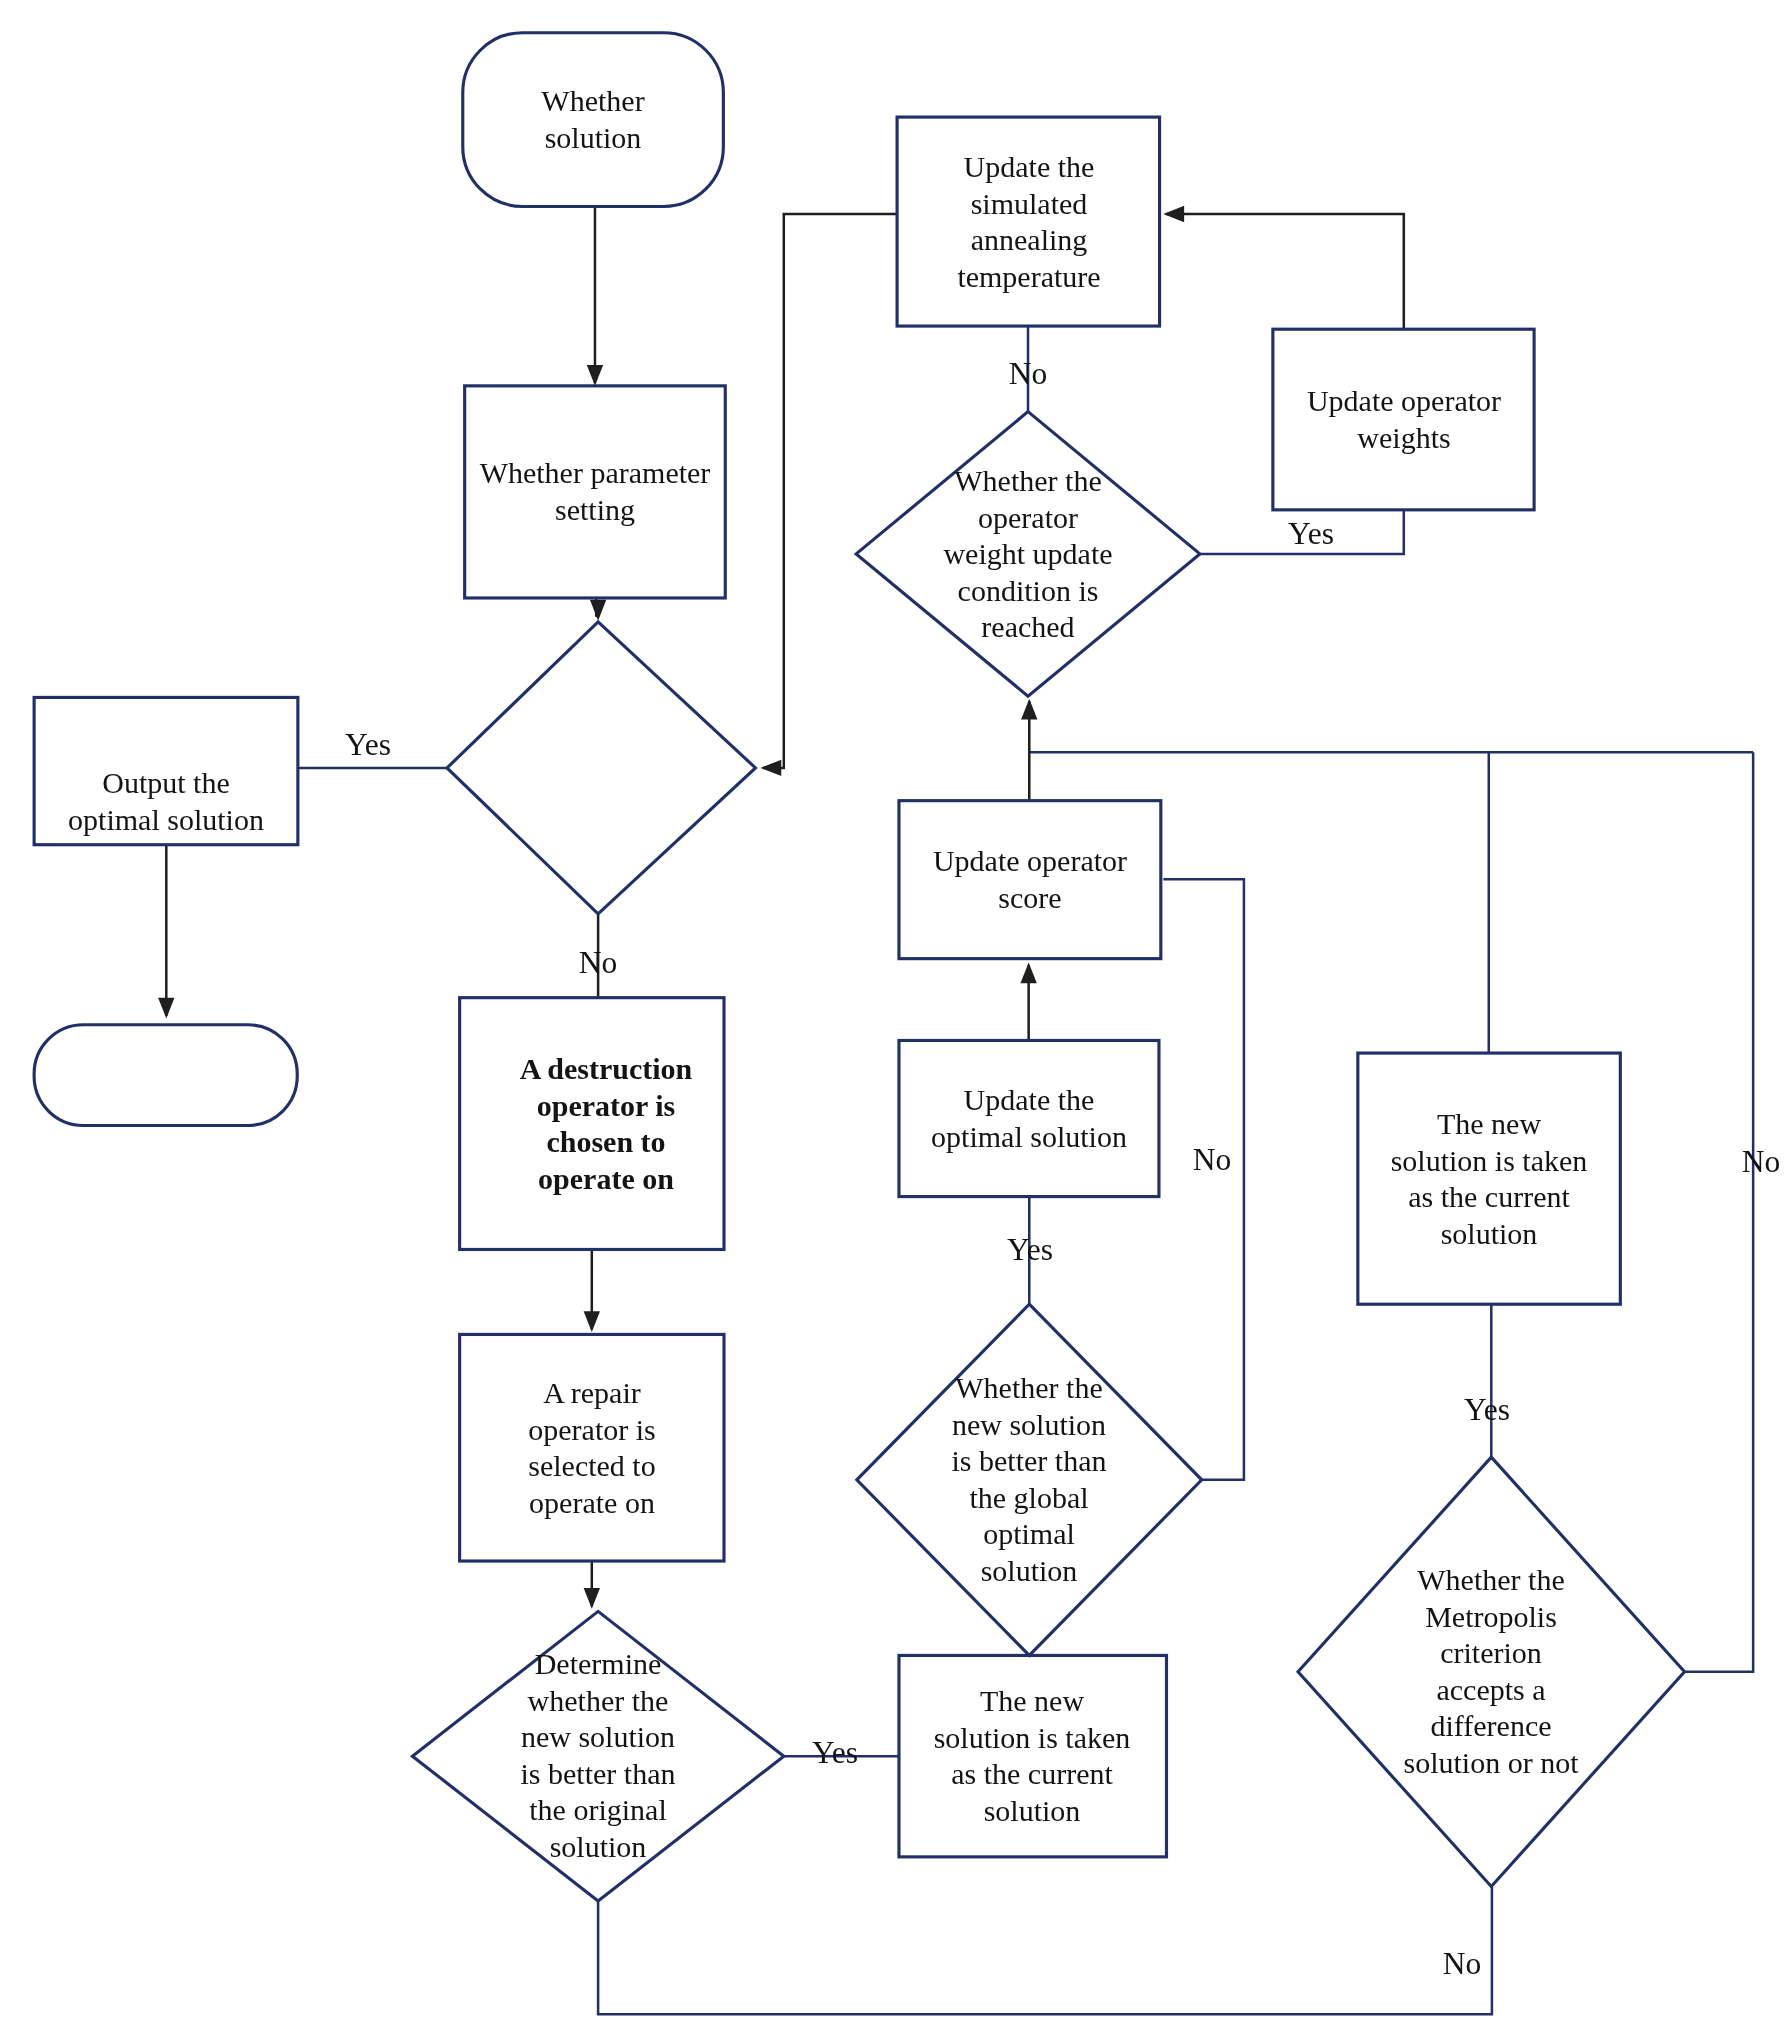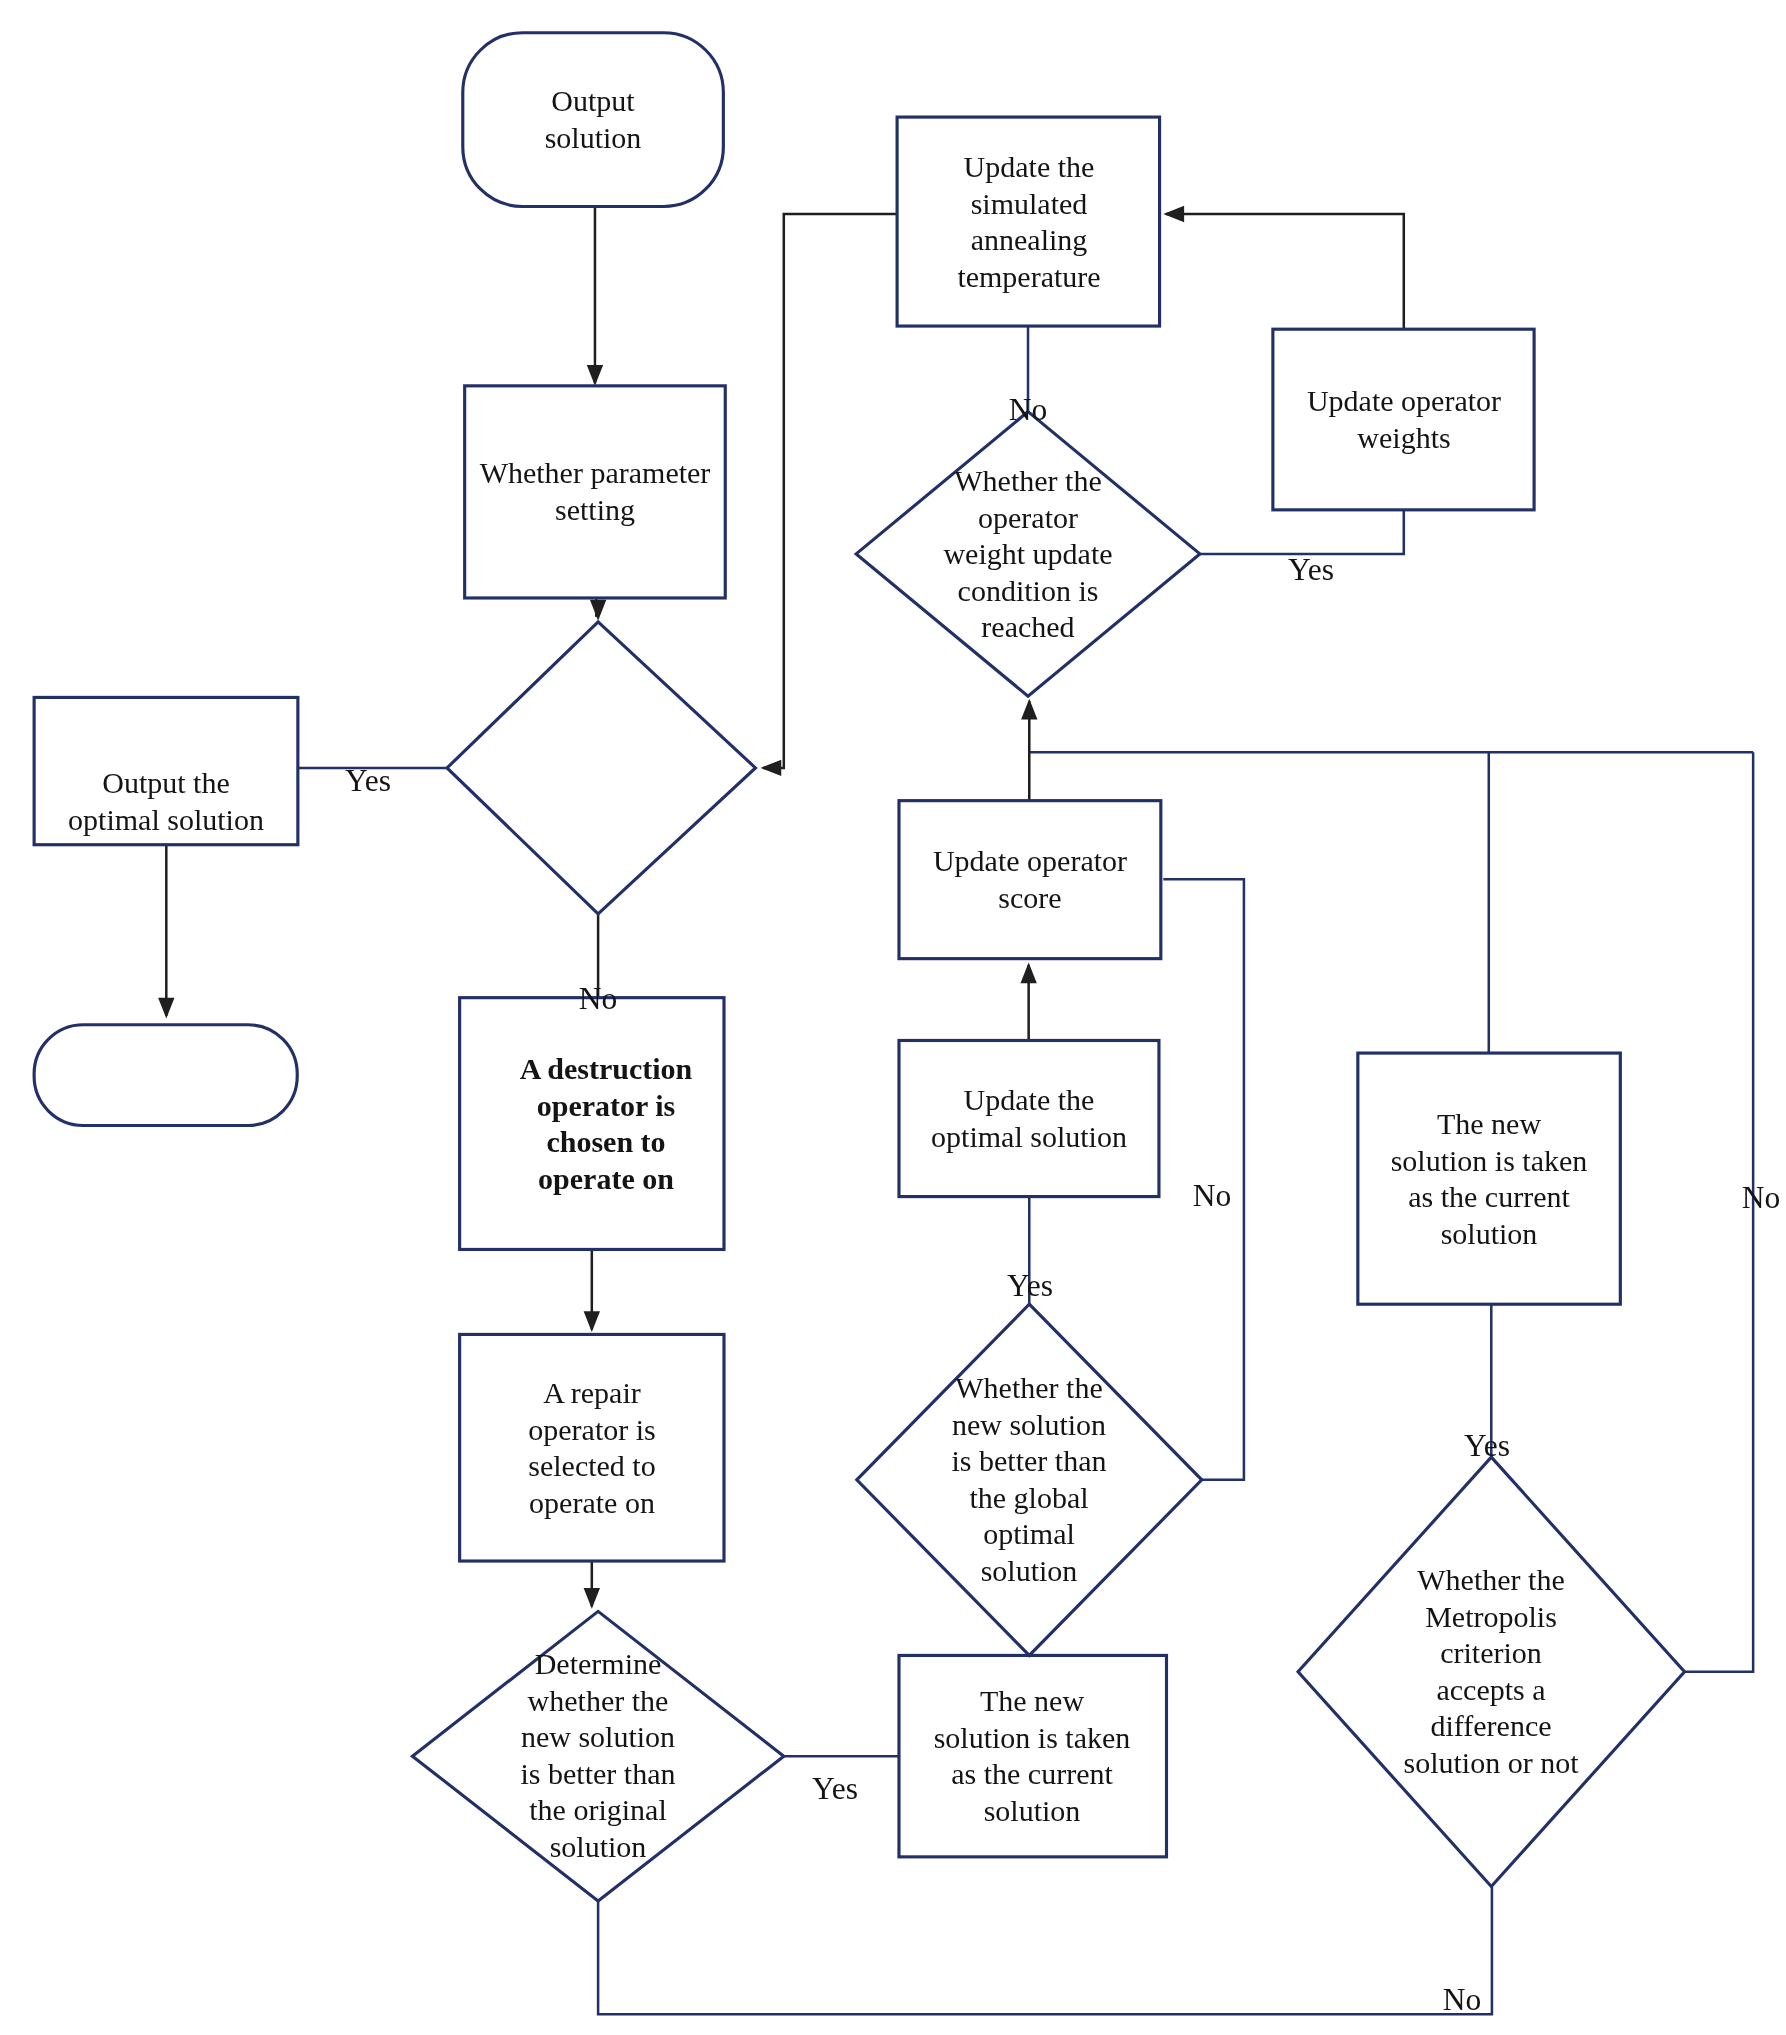--- a/index.html
+++ b/index.html
@@ -19,21 +19,20 @@
     text-align:center;
     font-size:30px;
     line-height:1.22;
     color:#141414;
   }
   .edge-label{
     position:absolute;
     transform:translate(-50%,-50%);
     font-size:31.5px;
     color:#141414;
-    margin-top:36px;
   }
 </style>
 </head>
 <body>
 
 <div class="canvas">
 
   <svg width="1786" height="2035" viewBox="0 0 2837 3233">
 
     <g fill="none" stroke="#223067" stroke-width="4">
@@ -115,21 +114,21 @@
       <rect x="2157" y="1673" width="417" height="399"></rect>
 
       <polygon points="950,988 1200,1220 950,1452 710,1220"></polygon>
       <polygon points="1633,654 1906,880 1633,1106 1360,880"></polygon>
       <polygon points="1635,2072 1909,2351 1635,2630 1361,2351"></polygon>
       <polygon points="950,2560 1245,2790 950,3020 655,2790"></polygon>
       <polygon points="2369,2315 2676,2656 2369,2997 2062,2656"></polygon>
     </g>
   </svg>
 
-  <div class="node-label" style="left:593px;top:120px;width:239px;">Output
+  <div class="node-label" style="left:593px;top:120px;width:239px;">Whether
 solution</div>
   <div class="node-label" style="left:595px;top:492px;width:252px;">Whether parameter
 setting</div>
   <div class="node-label" style="left:166px;top:771px;width:252px;margin-top:31px;">Output the
 optimal solution</div>
   <div class="node-label" style="left:606px;top:1124px;width:252px;font-weight:bold;">A destruction
 operator is
 chosen to
 operate on</div>
   <div class="node-label" style="left:592px;top:1448px;width:252px;">A repair

